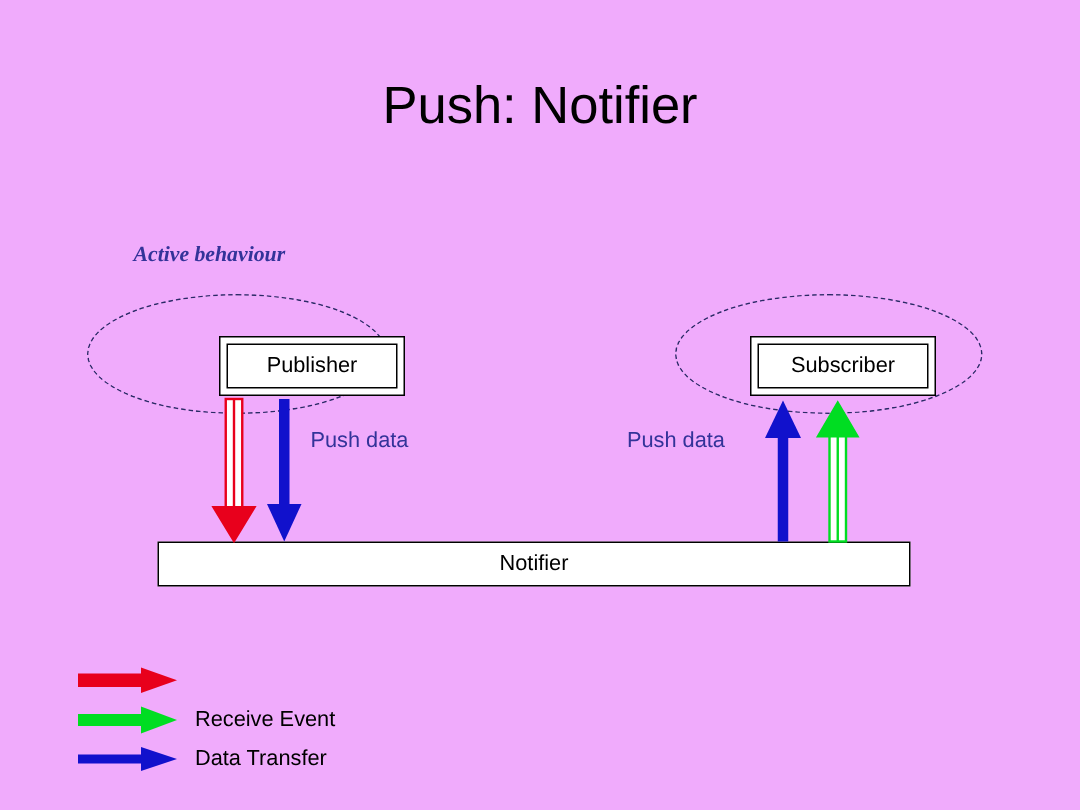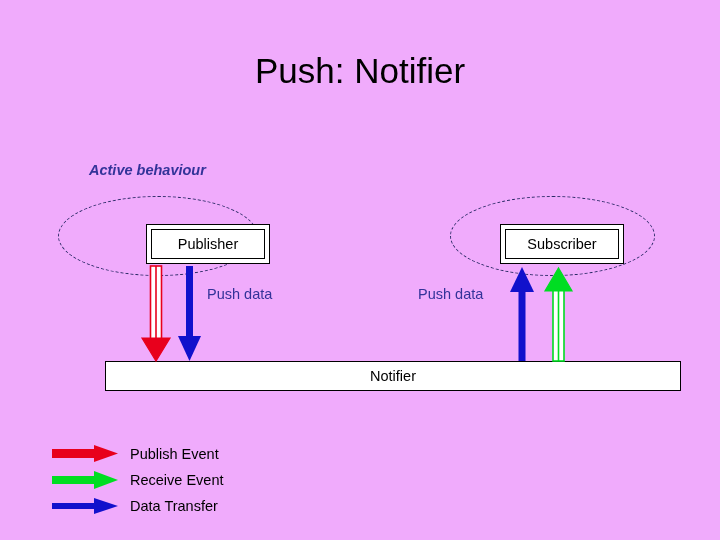--- a/index.html
+++ b/index.html
@@ -40,20 +40,21 @@
   }
 
   
   .region-caption {
     position: absolute;
     font-size: 14.5px;
     font-style: italic;
     font-weight: bold;
     color: #333399;
     white-space: nowrap;
+    font-family: Liberation Serif, serif;
   }
   #caption-active  { left: 89px;  top: 162px; }
   #caption-passive { left: 482px; top: 162px; }
 
   
   .dashed-ellipse {
     position: absolute;
     border: 1.3px dashed #2a2a66;
     border-radius: 50%;
     background: transparent;
@@ -84,21 +85,21 @@
     line-height: 1;
   }
   #box-publisher  { left: 98px;  top: 224px; width: 124px; height: 40px; margin-left: 48px; }
   #box-subscriber { left: 500px; top: 224px; width: 124px; height: 40px; padding-left: 45px; }
 
   
   #box-notifier {
     position: absolute;
     left: 105px;
     top: 361px;
-    width: 576px;
+    width: 502px;
     height: 30px;
     border: 1.6px solid #000000;
     background: #ffffff;
     box-sizing: border-box;
     display: flex;
     align-items: center;
     justify-content: center;
   }
   #box-notifier span {
     font-size: 14.5px;
@@ -213,21 +214,20 @@
     </g>
   </svg>
 
   <div id="legend">
 
     <div class="legend-row">
       <svg class="legend-swatch" viewBox="0 0 74 26">
         <rect x="4" y="8" width="46" height="9" fill="#e8001c"></rect>
         <polygon points="46,4 46,21 70,12.5" fill="#e8001c"></polygon>
       </svg>
-      <div class="legend-text">Publish Event</div>
     </div>
 
     <div class="legend-row">
       <svg class="legend-swatch" viewBox="0 0 74 26">
         <rect x="4" y="9" width="46" height="8" fill="#00dd22"></rect>
         <polygon points="46,4 46,22 70,13" fill="#00dd22"></polygon>
       </svg>
       <div class="legend-text">Receive Event</div>
     </div>
 

